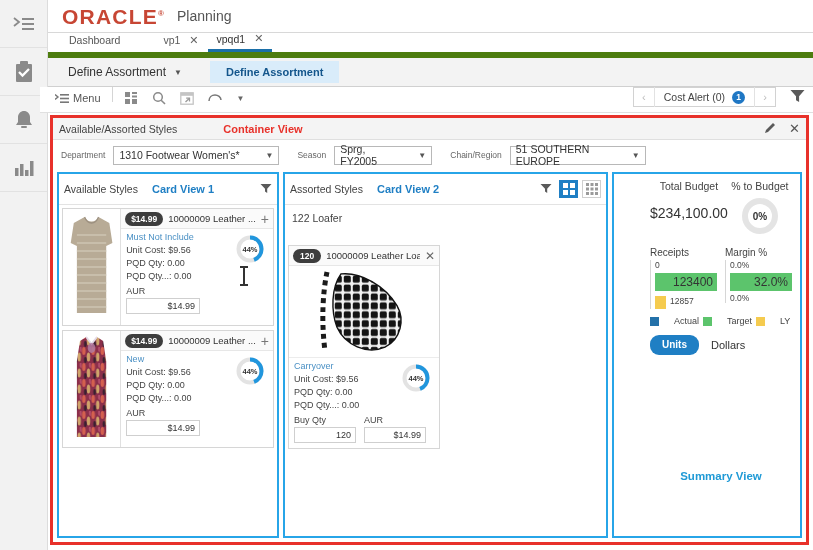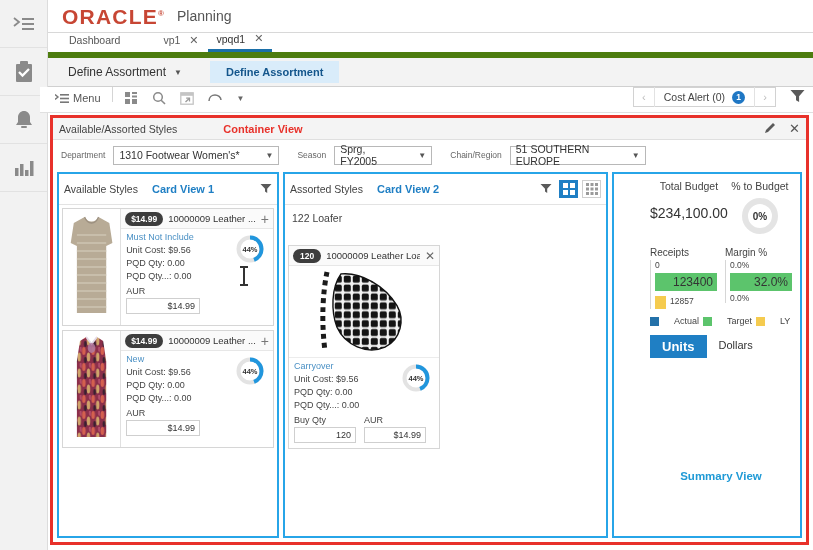--- a/index.html
+++ b/index.html
@@ -232,22 +232,23 @@
         font-size:12px; color:#333; padding-right:4px; margin-top:3px; }
   .bar-green{ background:#5cc46c; height:18px; }
   .bar-yellow{ background:#f5cb4f; height:13px; }
   .bar-note{ font-size:8.5px; color:#444; margin-left:4px; }
   .bar-line{ display:flex; align-items:center; margin-top:2px;text-align:right; }
   .legend{ display:flex; align-items:center; gap:4px; margin-top:7px; font-size:9px; color:#444; }
   .lg{ display:flex; align-items:center; gap:15px; }
   .sw{ width:9px; height:9px; }
   .toggle-row{ display:flex; margin-top:9px; }
   .tgl-on{
-    background:#1f7fc4; color:#fff; font-weight:bold; font-size:13px;
+    background:#1f7fc4; color:#fff; font-weight:bold; font-size:10px;
     padding:4px 12px;
+    border-radius:9px;
   }
   .tgl-off{ color:#333; font-size:11px; padding:4px 12px; }
   #summary-link{
     margin-top:auto; margin-bottom:48px; text-align:center;
     color:#1f9ad6; font-weight:bold; font-size:11.5px;
   }
 </style>
 </head>
 <body>
 

